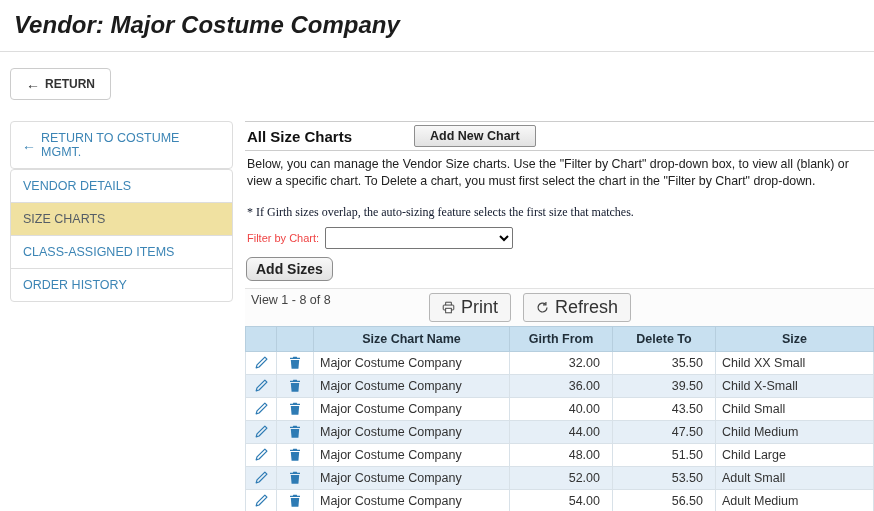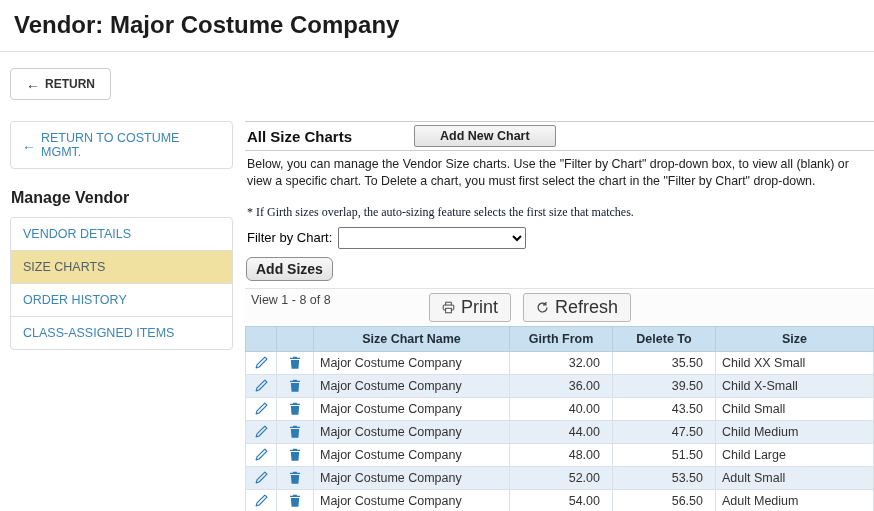--- a/index.html
+++ b/index.html
@@ -6,20 +6,21 @@
   html, body { margin: 0; padding: 0; }
   body {
     width: 874px; height: 511px; overflow: hidden;
     background: #ffffff; color: #333;
     font-family: "Liberation Sans", sans-serif; font-size: 13px;
   }
   
   .page-title {
     font-size: 24px; font-weight: bold; color: #1c1c1c;
     margin: 11px 0 12px 14px;
+    font-style: italic;
   }
   .top-divider { border: none; border-top: 1px solid #ddd; margin: 0; }
   .btn { cursor: pointer; font-family: "Liberation Sans", sans-serif; }
   .return-btn {
     margin: 16px 0 0 10px;
     background: #fff; border: 1px solid #ccc; border-radius: 4px;
     padding: 8px 15px; font-size: 12px; font-weight: bold; color: #333;
     display: inline-flex; align-items: center; gap: 5px;
   }
   .arrow { font-size: 14px; line-height: 1; }
@@ -44,26 +45,26 @@
   .main { flex: 1; border-top: 1px solid #ccc; min-width: 0; }
   .section-header {
     display: flex; align-items: center; padding: 3px 2px;
     border-bottom: 1px solid #ccc;
   }
   .section-title { font-size: 15px; font-weight: bold; color: #111; margin: 0; }
   .add-chart-btn {
     margin-left: 62px;
     background: linear-gradient(#f8f8f8, #e2e2e2);
     border: 1px solid #8e8e8e; border-radius: 2px;
-    font-size: 12.5px; font-weight: bold; color: #222; padding: 3px 25px;
+    font-size: 12.5px; font-weight: bold; color: #222; padding: 3px 15px;
   }
   .description { margin: 5px 0 0; padding: 0 2px; font-size: 12.4px; line-height: 1.4; color: #222; }
   .warning { margin: 14px 0 0; padding: 0 2px; font-size: 12px; }
   .filter-row { display: flex; align-items: center; margin: 7px 0 0; padding: 0 2px; }
-  .filter-label { font-size: 13px; color: #000000; margin-right: 6px; }
+  .filter-label { font-size: 11px; color: #ef4444; margin-right: 6px; }
   .filter-select {
     width: 188px; height: 22px; font-size: 12.5px;
     border: 1px solid #767676; border-radius: 2px; background: #fff;
   }
   .add-sizes-btn {
     margin: 8px 0 0 1px;
     background: linear-gradient(#f8f8f8, #e2e2e2);
     border: 1px solid #8e8e8e; border-radius: 6px;
     font-size: 14px; font-weight: bold; color: #222; padding: 3px 9px;
   }
@@ -114,27 +115,26 @@
 </button>
 
 <div class="layout">
 
   <aside class="sidebar">
     <button class="btn return-mgmt-btn">
       <span class="arrow">←</span>
       <span>RETURN TO COSTUME MGMT.</span>
     </button>
 
-    <h2 class="manage-heading">Manage Vendor</h2>
 
     <ul class="nav-list">
       <li class="nav-item">VENDOR DETAILS</li>
       <li class="nav-item active">SIZE CHARTS</li>
+      <li class="nav-item">CLASS-ASSIGNED ITEMS</li>
       <li class="nav-item">ORDER HISTORY</li>
-      <li class="nav-item">CLASS-ASSIGNED ITEMS</li>
     </ul>
   </aside>
 
   <main class="main">
 
     <div class="section-header">
       <h3 class="section-title">All Size Charts</h3>
       <button class="btn add-chart-btn">Add New Chart</button>
     </div>
 

